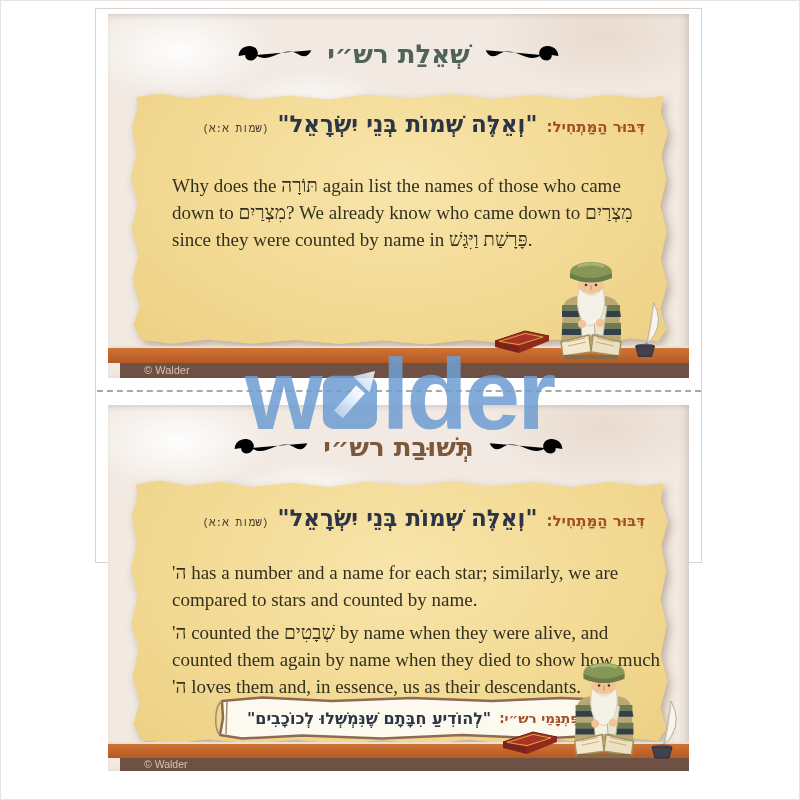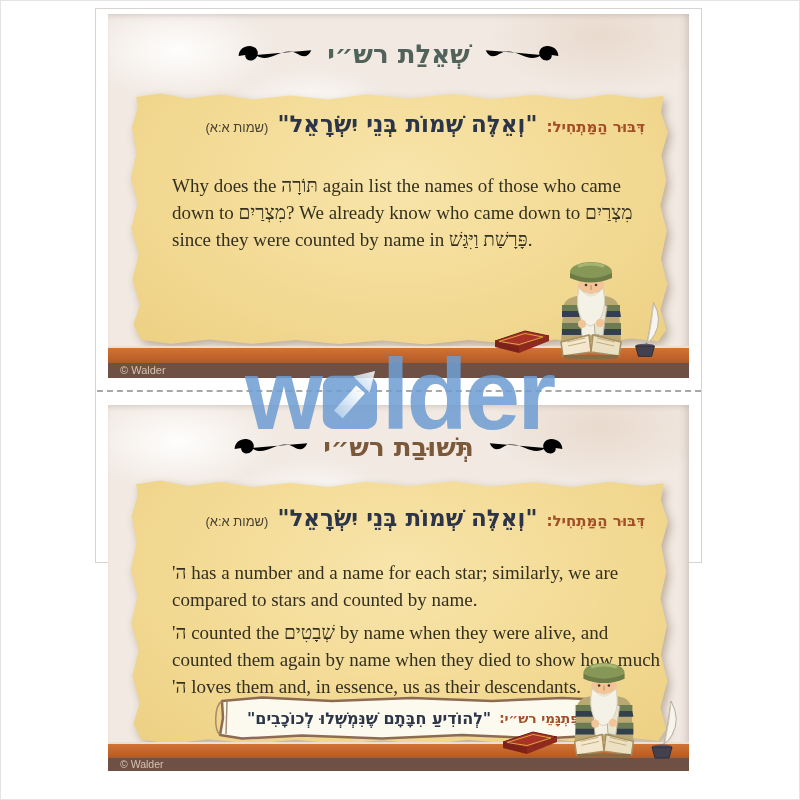--- a/index.html
+++ b/index.html
@@ -45,34 +45,34 @@
     width:100%;height:100%;
     background:radial-gradient(ellipse at 50% 35%, #f8e5ab 0%, #f3da94 55%, #ecd083 100%);
     clip-path:polygon(1.5% 2%,6% .6%,11% 2.6%,17% 1%,23% 3%,30% 1.4%,37% 3%,44% 1%,52% 2.6%,60% .8%,67% 2.8%,75% 1.2%,82% 3%,89% 1%,95% 2.6%,99% 1.6%,98.5% 8%,99.8% 16%,98.6% 25%,99.5% 35%,98.4% 45%,99.6% 55%,98.5% 66%,99.7% 76%,98.4% 86%,99.5% 94%,98% 98.5%,93% 97.4%,86% 99.5%,79% 97.8%,71% 99.6%,63% 98%,55% 99.8%,47% 98.2%,39% 99.6%,31% 98%,23% 99.5%,15% 97.8%,8% 99.5%,2.5% 98%,1% 92%,2.2% 84%,.8% 74%,2% 64%,.6% 54%,1.8% 44%,.5% 34%,1.6% 24%,.7% 14%,1.8% 6%);
   }
 
   .header-line{position:absolute;right:28px;left:28px;direction:rtl;text-align:right;padding-right:16px;z-index:3;white-space:nowrap;}
   .q .header-line{top:97px;}
   .a .header-line{top:100px;}
   .hd-label{color:#a34e28;font-weight:bold;font-size:15px;font-family:"DejaVu Sans",sans-serif;}
   .hd-quote{color:#2c3547;font-weight:bold;font-size:23px;font-family:"DejaVu Sans",sans-serif;margin:0 5px;}
-  .hd-cite{color:#473f30;font-size:13px;font-family:Liberation Sans, sans-serif;}
+  .hd-cite{color:#473f30;font-size:11px;font-family:Liberation Mono, monospace;}
 
   .body-text{position:absolute;left:58px;width:504px;font-size:19px;line-height:27px;color:#33301f;z-index:3;}
   .q .body-text{top:152px;}
   .a .body-text{top:148px;}
   .body-text p{margin:6px;}
 
   .desk-top{position:absolute;left:0;right:0;z-index:3;
     background:linear-gradient(180deg,#d07334 0%,#c2652c 55%,#b05a24 100%);
     border-top:2px solid #e7e1d5;box-sizing:border-box;}
   .q .desk-top{bottom:15px;height:17px;}
   .a .desk-top{bottom:13px;height:16px;}
-  .desk-front{position:absolute;left:0;right:0;z-index:4;background:#6e5144;
-    color:#d5c3ae;font-family:"Liberation Sans",sans-serif;box-sizing:border-box;padding-left:12px;}
+  .desk-front{position:absolute;left:12px;right:0;z-index:4;background:#6e5144;
+    color:#d5c3ae;font-family:"Liberation Sans",sans-serif;box-sizing:border-box;padding-left:24px;}
   .q .desk-front{bottom:0;height:15px;font-size:11px;line-height:15px;}
   .a .desk-front{bottom:0;height:13px;font-size:10.5px;line-height:13px;}
 
   .rabbi{position:absolute;z-index:6;}
   .q .rabbi{right:42px;bottom:18px;width:112px;height:100px;}
   .a .rabbi{right:30px;bottom:12px;width:110px;height:98px;}
   .redbook{position:absolute;z-index:5;width:60px;height:28px;}
   .q .redbook{left:384px;bottom:22px;}
   .a .redbook{left:392px;bottom:14px;}
   .quill{position:absolute;z-index:5;width:34px;height:58px;}

